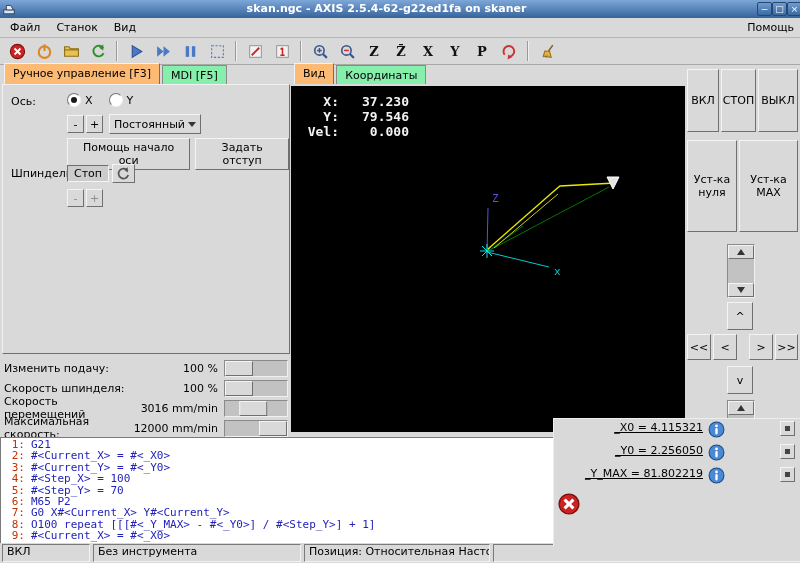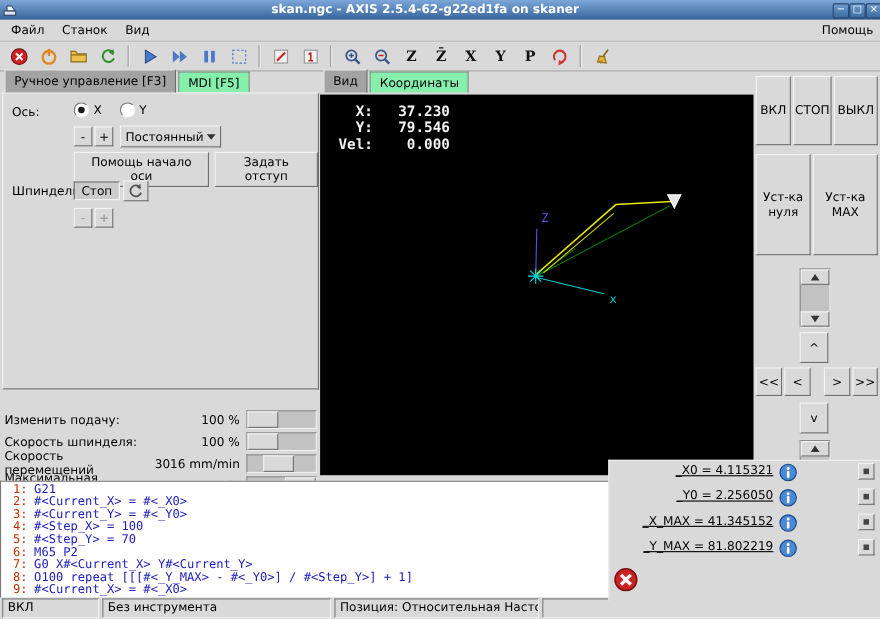--- a/index.html
+++ b/index.html
@@ -26,21 +26,21 @@
   .tool-btn svg,#spindle-ic svg{width:17px;height:17px}
   .tool-letter{font-family:"DejaVu Serif","Liberation Serif",serif;font-weight:bold;font-size:13px;color:#111}
   .tb-sep{width:0;height:20px;border-left:1px solid #9a9a9a;border-right:1px solid #f0f0f0;margin:0 4px}
   
   .btn{background:#d9d9d9;border:1px solid;border-color:#f4f4f4 #6f6f6f #6f6f6f #f4f4f4;text-align:center;padding:2px 6px}
   .btn.pressed{border-color:#6f6f6f #f4f4f4 #f4f4f4 #6f6f6f;background:#cccccc}
   .btn.dis{color:#8d8d8d}
   
   .tabbar{display:flex;align-items:flex-end;height:22px;padding-left:2px}
   .tab{padding:3px 8px 2px;background:#86efac;border:1px solid #8a8a8a;border-bottom:none;margin-right:2px;white-space:nowrap}
-  .tab.active{background:#a3a3a3;border-color:#f2f2f2 #6f6f6f #d9d9d9 #f2f2f2;padding-bottom:4px;position:relative;z-index:2}
+  .tab.active{background:#fdba74;border-color:#f2f2f2 #6f6f6f #d9d9d9 #f2f2f2;padding-bottom:4px;position:relative;z-index:2}
   #manual-nb{position:absolute;top:62px;left:2px;width:288px;height:292px}
   .nb-body{position:absolute;top:22px;left:0;right:0;bottom:0;background:#d9d9d9;border:1px solid;border-color:#f2f2f2 #6f6f6f #6f6f6f #f2f2f2}
   .row{position:absolute;display:flex;align-items:center}
   #axis-row{top:8px;left:8px}
   #axis-row .fixed-label{width:56px}
   .radio-wrap{display:inline-flex;align-items:center;margin-right:16px}
   .radio{width:12px;height:12px;border-radius:50%;border:1px solid;border-color:#777 #f2f2f2 #f2f2f2 #777;background:#fff;
     display:inline-block;margin-right:4px;position:relative}
   .radio.sel::after{content:"";position:absolute;inset:3px;background:#1a1a1a;border-radius:50%}
   #jog-row{top:29px;left:64px}
@@ -48,21 +48,21 @@
   .combo{margin-left:4px;width:82px;height:18px;display:flex;align-items:center;padding:0 4px;background:#d9d9d9;
     border:1px solid;border-color:#f4f4f4 #6f6f6f #6f6f6f #f4f4f4}
   .combo-arrow{width:0;height:0;border-left:4px solid transparent;border-right:4px solid transparent;border-top:5px solid #333;margin-left:auto}
   #home-row{top:53px;left:64px;gap:5px}
   #spindle-row{top:79px;left:8px}
   #spindle-row .fixed-label{width:56px}
   #spindle-stop{width:42px;padding:1px 2px}
   .icon-btn{width:23px;height:19px;padding:0;margin-left:3px;display:inline-flex;align-items:center;justify-content:center}
   #spjog-row{top:104px;left:64px}
   
-  #overrides{position:absolute;top:371px;left:2px;width:288px}
+  #overrides{position:absolute;top:358px;left:2px;width:288px}
   .ov-row{height:20px;display:flex;align-items:center;padding:0 2px}
   .ov-value{margin-left:auto;white-space:nowrap}
   .slider{flex:0 0 62px;width:62px;height:15px;margin-left:6px;background:#c2c2c2;position:relative;
     border:1px solid;border-color:#8a8a8a #f0f0f0 #f0f0f0 #8a8a8a}
   .slider .handle{position:absolute;top:0;width:26px;height:13px;background:#d9d9d9;
     border:1px solid;border-color:#f4f4f4 #6f6f6f #6f6f6f #f4f4f4}
   
   #preview-tabs{position:absolute;top:62px;left:292px}
   #canvas{position:absolute;top:86px;left:291px;width:394px;height:346px;background:var(--canvas_bg,#000)}
   #scene{position:absolute;top:0;left:0;width:100%;height:100%}
@@ -468,31 +468,20 @@
         <span class="info-icon">
           <svg viewBox="0 0 16 16">
             <circle cx="8" cy="8" r="7" fill="#4a8ad4" stroke="#1a4a8a"></circle>
             <circle cx="8" cy="4.6" r="1.3" fill="#fff"></circle>
             <rect x="6.9" y="6.6" width="2.2" height="6" rx="1" fill="#fff"></rect>
           </svg>
         </span>
         <span class="mini-btn"></span>
       </div>
       <div class="val-row">
-        <span class="val-label">_X_MAX = 41.345152</span>
-        <span class="info-icon">
-          <svg viewBox="0 0 16 16">
-            <circle cx="8" cy="8" r="7" fill="#4a8ad4" stroke="#1a4a8a"></circle>
-            <circle cx="8" cy="4.6" r="1.3" fill="#fff"></circle>
-            <rect x="6.9" y="6.6" width="2.2" height="6" rx="1" fill="#fff"></rect>
-          </svg>
-        </span>
-        <span class="mini-btn"></span>
-      </div>
-      <div class="val-row">
         <span class="val-label">_Y_MAX = 81.802219</span>
         <span class="info-icon">
           <svg viewBox="0 0 16 16">
             <circle cx="8" cy="8" r="7" fill="#4a8ad4" stroke="#1a4a8a"></circle>
             <circle cx="8" cy="4.6" r="1.3" fill="#fff"></circle>
             <rect x="6.9" y="6.6" width="2.2" height="6" rx="1" fill="#fff"></rect>
           </svg>
         </span>
         <span class="mini-btn"></span>
       </div>

